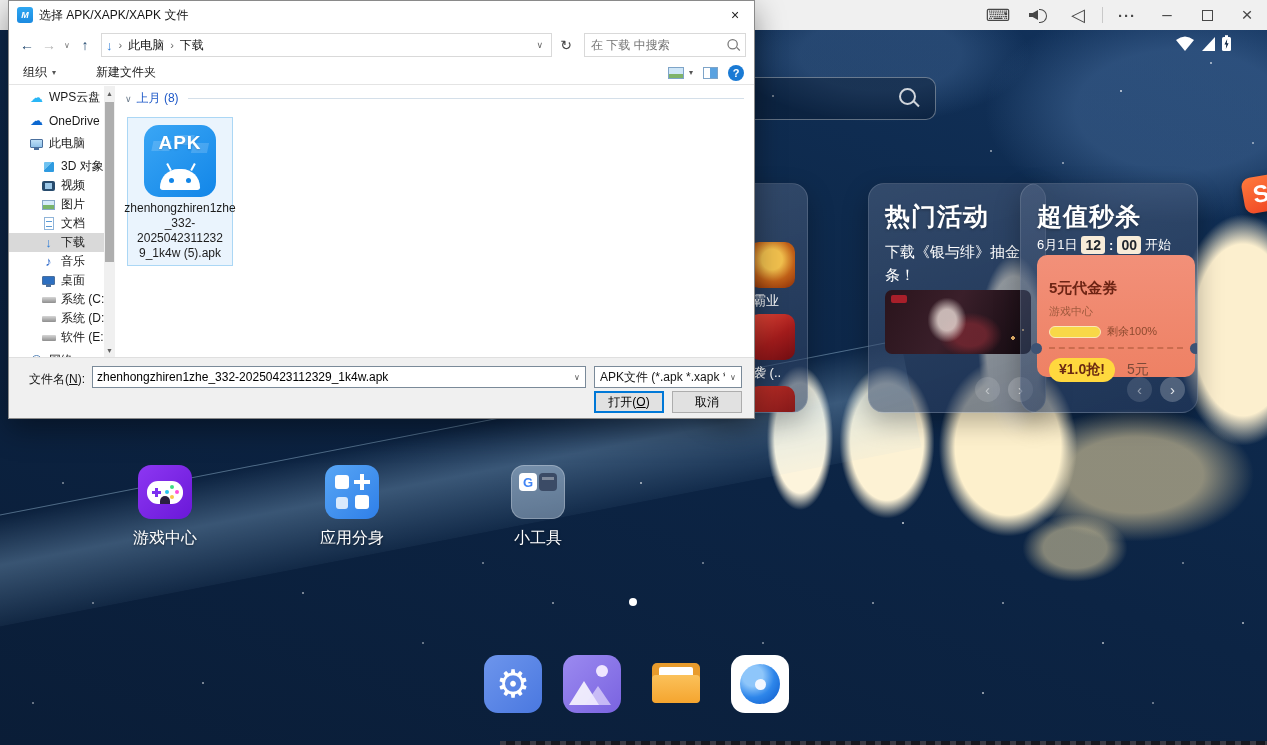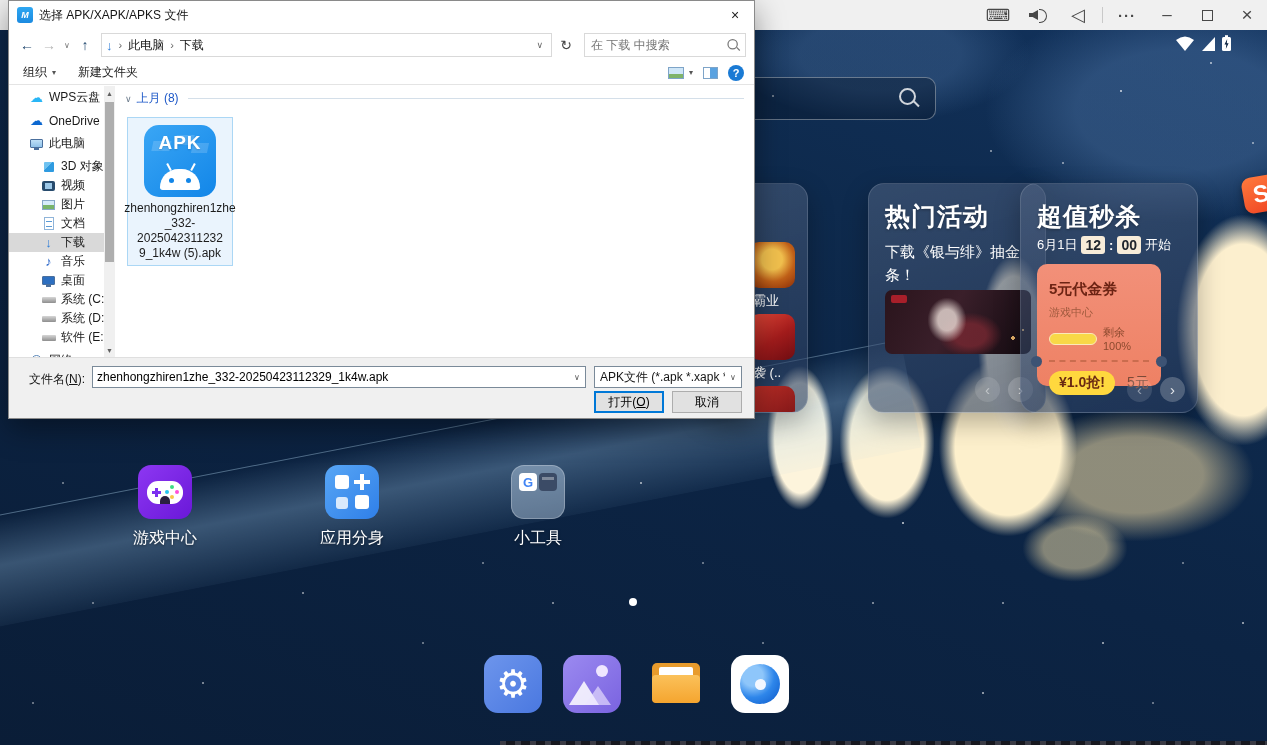--- a/index.html
+++ b/index.html
@@ -87,22 +87,22 @@
   .nav-circle { width:25px; height:25px; border-radius:50%; display:flex; align-items:center; justify-content:center;
     font-size:15px; }
   .nav-prev { background:rgba(255,255,255,.12); color:rgba(255,255,255,.45); }
   .nav-next { background:rgba(255,255,255,.22); color:rgba(255,255,255,.85); }
 
   .card-seckill { left:1020px; width:178px; }
   .sk-row { position:absolute; left:16px; top:52px; display:flex; align-items:center; gap:4px; font-size:13px; }
   .sk-box { background:#f7ecd9; color:#20262e; font-weight:700; font-size:14px; border-radius:3px;
     padding:1px 4px; }
   .sk-colon { font-weight:700; }
-  .coupon { position:absolute; left:16px; top:80px; width:124px; height:122px; border-radius:10px;
-    background:linear-gradient(#f29079, #ee8164); padding:16px 12px 0; }
+  .coupon { position:absolute; left:16px; top:71px; width:158px; height:122px; border-radius:10px;
+    background:linear-gradient(#f29079, #ee8164); padding:24px 12px 0; }
   .cp-name { font-size:15px; font-weight:700; color:#6d2414; }
   .cp-cond { font-size:11px; color:#a05a3e; margin-top:6px; }
   .cp-progress-row { display:flex; align-items:center; gap:6px; margin-top:5px; }
   .cp-pill { width:52px; height:12px; border-radius:7px; background:#f8d847; border:1px solid #fbe9b8; }
   .cp-remain { font-size:11px; color:#8d4a2f; }
   .cp-dash { position:relative; margin-top:8px; border-top:2px dashed rgba(190,100,70,.75); }
   .cp-dash::before, .cp-dash::after { content:""; position:absolute; top:-6px; width:11px; height:11px;
     border-radius:50%; background:#3d5374; }
   .cp-dash::before { left:-18px; } .cp-dash::after { right:-18px; }
   .cp-buy-row { display:flex; align-items:center; margin-top:9px; }
@@ -184,21 +184,21 @@
   .addr-dl { color:#2f7ed8; font-weight:700; font-size:13px; }
   .addr-sep { color:#666; font-size:11px; padding:0 2px; }
   .addr-caret { margin-left:auto; font-size:9px; color:#666; padding:0 4px; }
   .refresh-btn { width:24px; height:24px; display:flex; align-items:center; justify-content:center; font-size:14px; color:#444; }
   .dlg-search { width:162px; height:24px; border:1px solid #d9d9d9; margin-left:4px; position:relative; }
   .dlg-search input { width:100%; height:100%; border:none; outline:none; font-size:12px; color:#333;
     padding:0 22px 0 6px; font-family:inherit; }
   .dlg-search .mag { right:4px; top:5px; transform:scale(.62); transform-origin:right top; }
   .dlg-search .mag::before { border-color:#777; } .dlg-search .mag::after { background:#777; }
   .dlg-toolbar { height:24px; border-bottom:1px solid #e4e4e4; display:flex; align-items:center; padding:0 14px;
-    gap:22px; position:relative; }
+    gap:40px; position:relative; }
   .tb-item { display:flex; align-items:center; gap:5px; color:#1a1a1a; }
   .tb-caret { font-size:8px; color:#555; }
   .tb-right { position:absolute; right:10px; display:flex; align-items:center; gap:10px; }
   .ic-view { width:16px; height:12px; border:1px solid #7ea4c8; background:linear-gradient(#cfe6f7 55%, #7fb36a 55%); }
   .ic-pane { width:15px; height:12px; border:1px solid #7ea4c8; background:linear-gradient(90deg,#fff 45%, #5aa2e0 45%); }
   .ic-help { width:16px; height:16px; border-radius:50%; background:#1a7ad4; color:#fff; font-size:11px; font-weight:700;
     display:flex; align-items:center; justify-content:center; }
   .dlg-body { position:absolute; top:85px; bottom:61px; left:0; right:0; display:flex; }
   .sidebar { width:104px; position:relative; padding-top:2px; flex:none; }
   .sb-item { height:19px; display:flex; align-items:center; gap:5px; padding-left:20px; white-space:nowrap;
@@ -407,21 +407,21 @@
     <span class="br-core"></span>
   </div>
 
   <div class="s-logo">S</div>
   <div class="bottom-strip"></div>
 </div>
 
 <div class="dlg">
   <div class="dlg-titlebar">
     <span class="dlg-appicon">M</span>
-    <span class="dlg-title">选择 APK/XAPK/APKS 文件</span>
+    <span class="dlg-title">选择 APK/XAPK/XAPK 文件</span>
     <span class="dlg-close">×</span>
   </div>
 
   <div class="dlg-nav">
     <span class="nav-ico c-dark">←</span>
     <span class="nav-ico c-gray">→</span>
     <span class="nav-caret">∨</span>
     <span class="nav-ico c-dark">↑</span>
     <div class="addr">
       <span class="addr-dl">↓</span>

